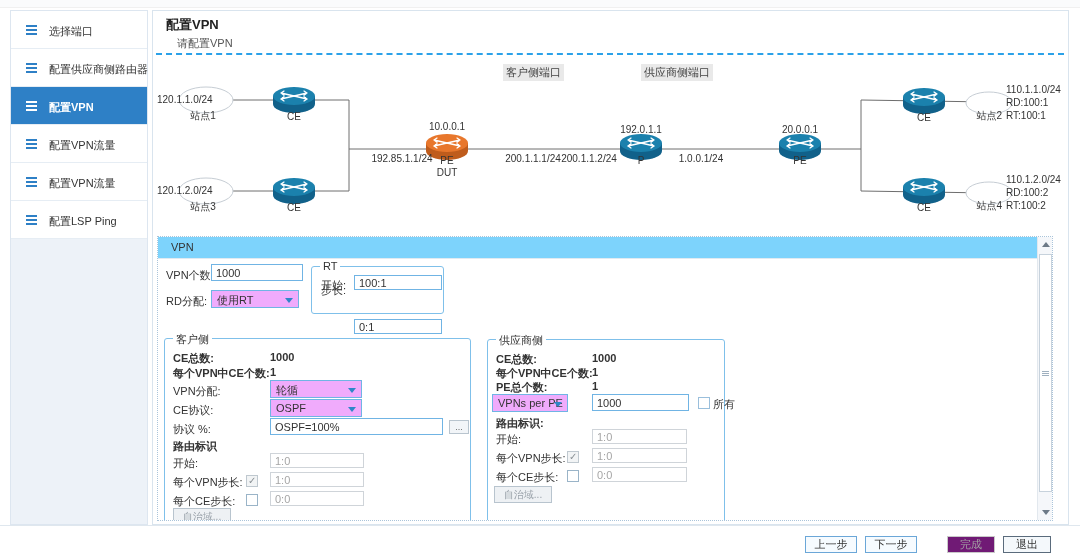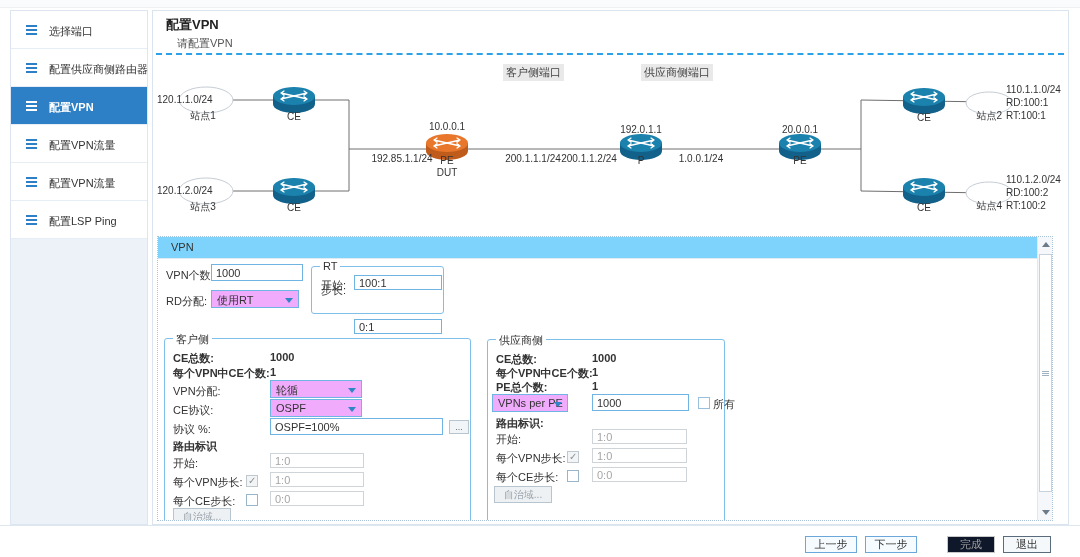--- a/index.html
+++ b/index.html
@@ -68,21 +68,21 @@
   .sc-tri-dn { position:absolute; left:3px; top:5px; width:0; height:0;
         border-left:4px solid transparent; border-right:4px solid transparent; border-top:5px solid #6d7a87; }
   #sc-thumb { position:absolute; left:1px; top:17px; width:13px; height:238px; background:#fff; border:1px solid #c7d2dc; }
   #sc-grip { position:absolute; left:2px; top:116px; width:7px; height:1px; background:#9fb0bf;
         box-shadow:0 2px 0 #9fb0bf, 0 4px 0 #9fb0bf; }
 
   
   #footline { left:0; top:525px; width:1080px; height:0; border-top:1px solid #dfe7ee; }
   .fbtn { position:absolute; top:536px; height:17px; font-size:11px; text-align:center; line-height:15px;
         background:#f6fbff; border:1px solid #6ba7d8; color:#333; font-family:inherit; cursor:pointer; }
-  .fbtn.disabled { background:#0f172a; border-color:#c9c9c9; color:#a3a3a3; cursor:default; }
+  .fbtn.disabled { background:#701a75; border-color:#c9c9c9; color:#a3a3a3; cursor:default; }
   .fbtn.exit { border-color:#5a6b7c; background:#f4f8fb; }
 </style>
 </head>
 <body>
 
 <div id="topstrip" class="abs"></div>
 
 <div id="sidebar" class="abs">
   <div class="side-item">
     <span class="bars"></span>

